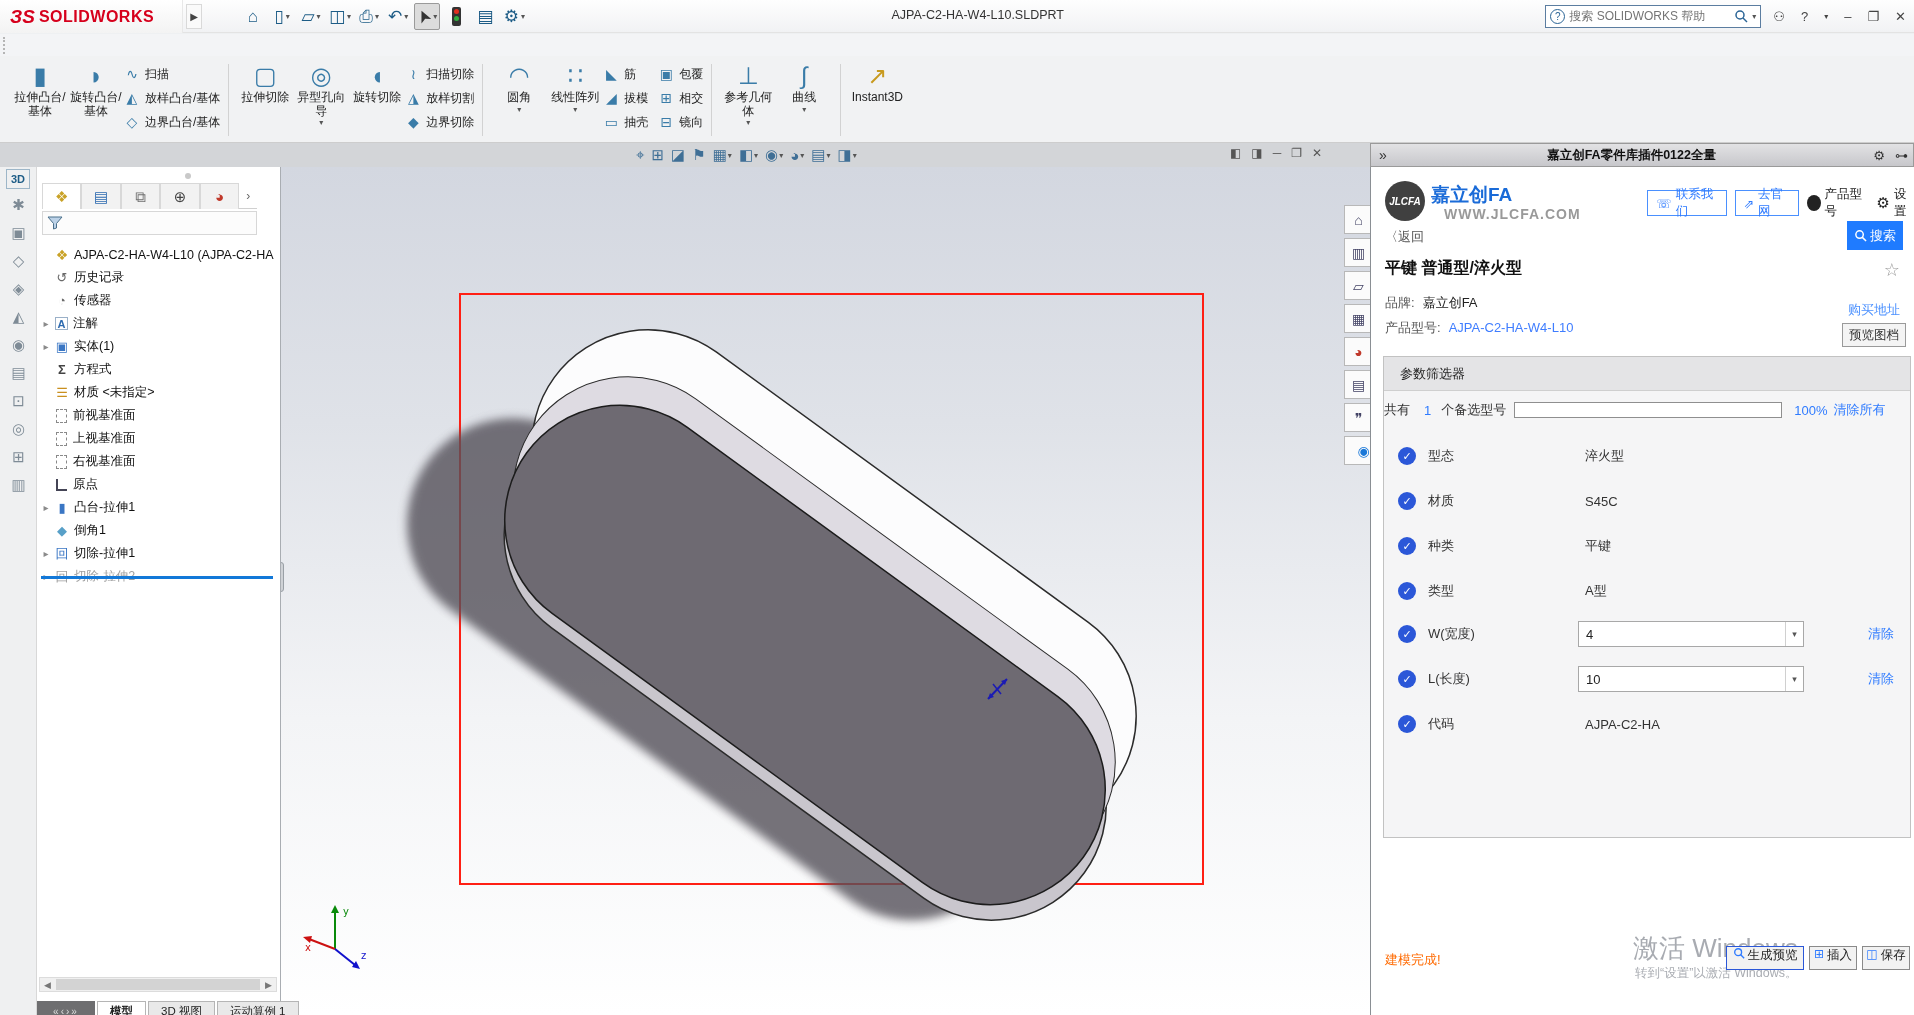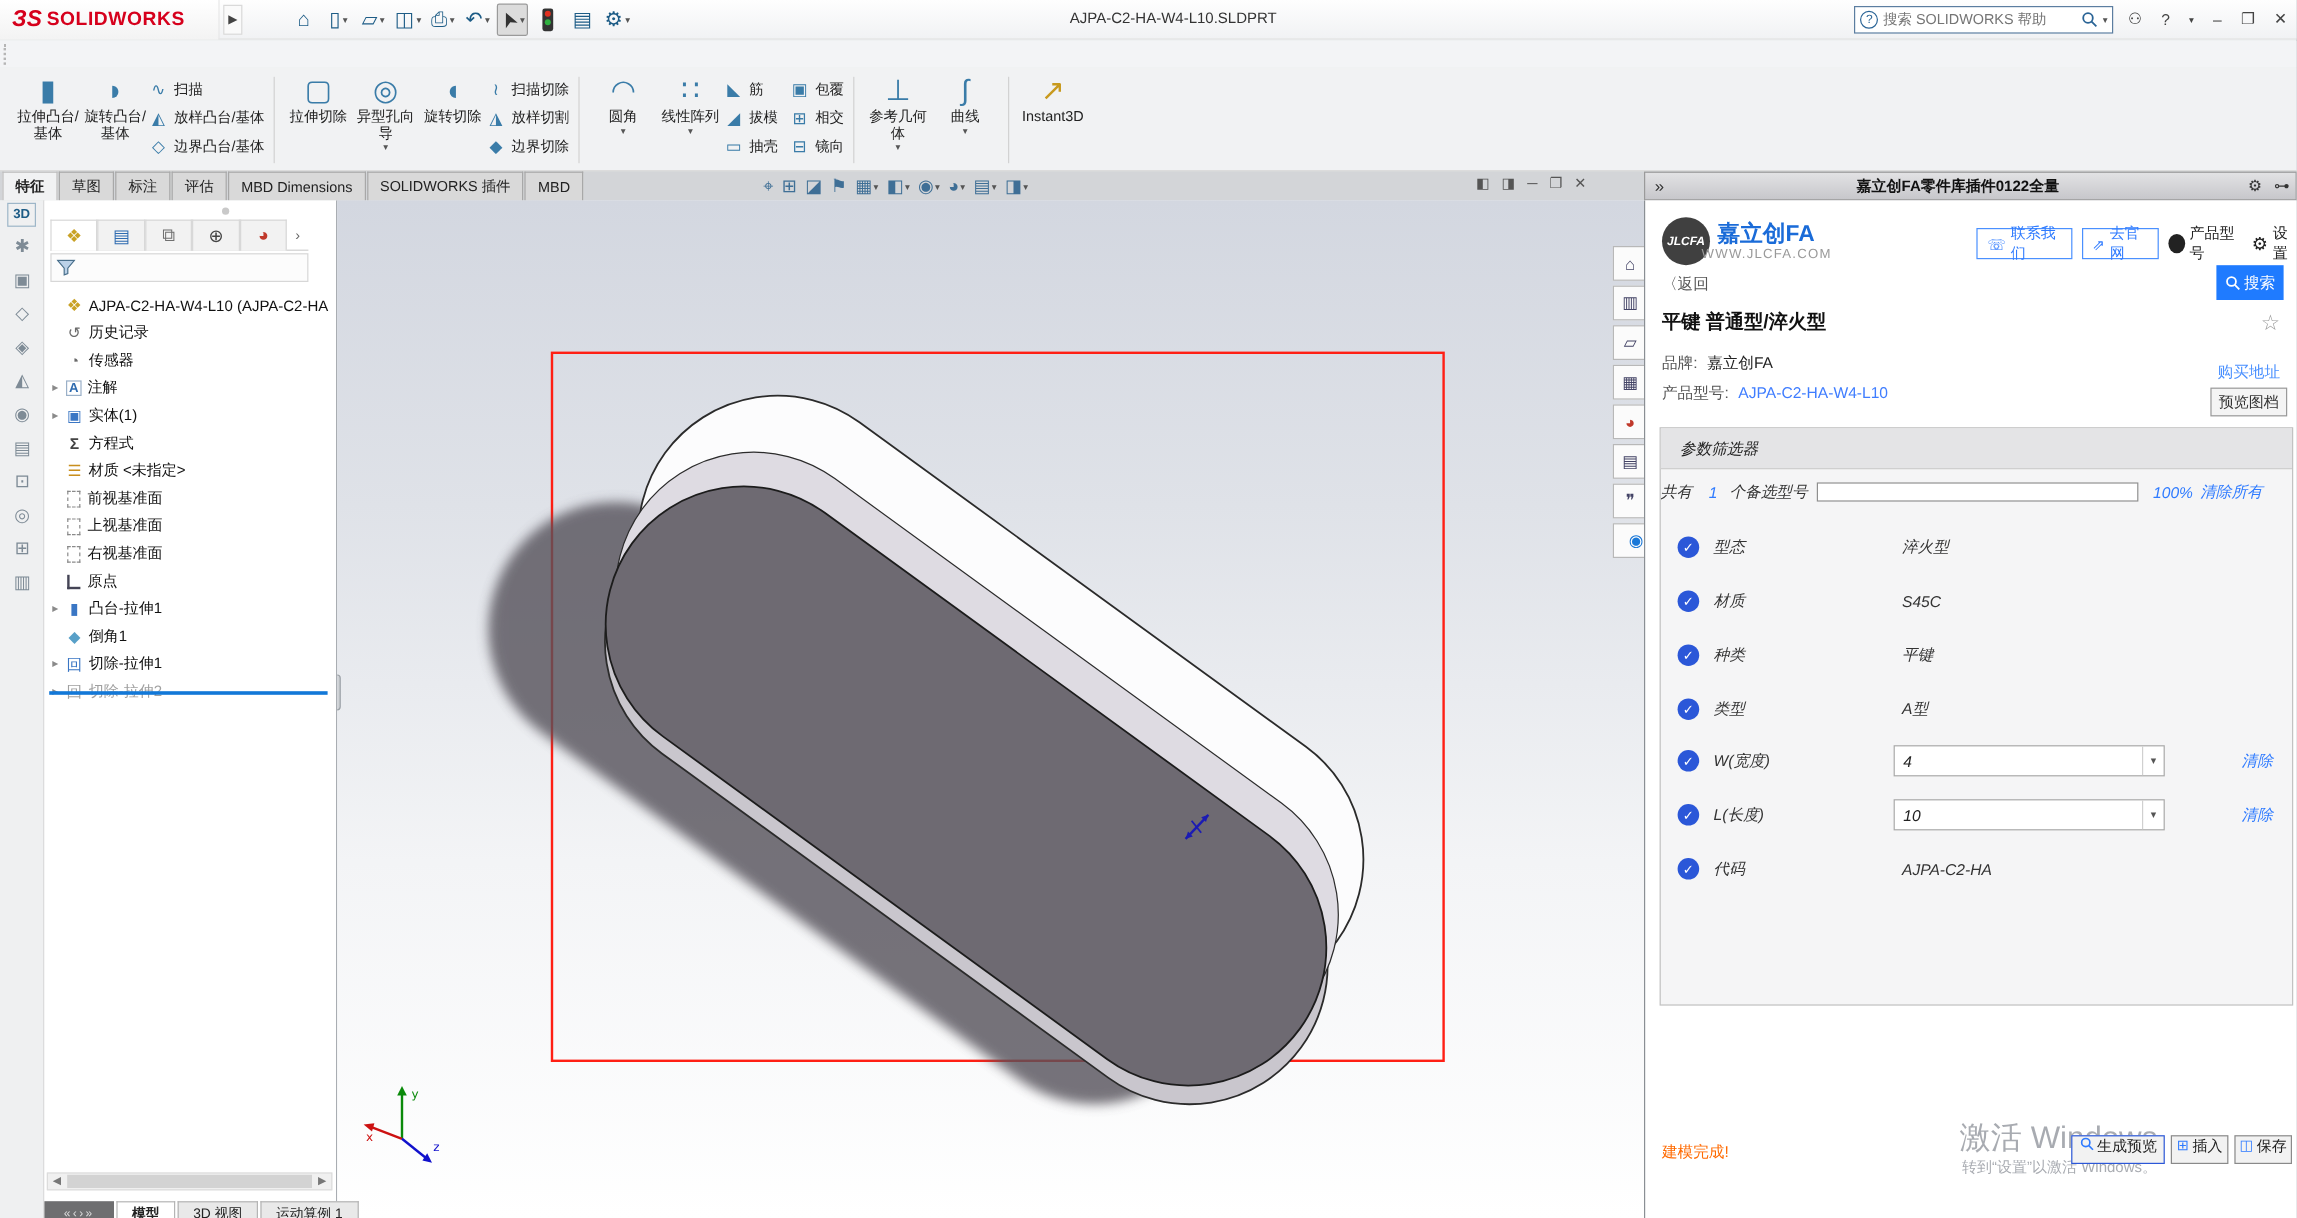--- a/index.html
+++ b/index.html
@@ -93,36 +93,36 @@
 
   
   .viewport { left:281px; top:167px; width:1089px; height:848px; background:linear-gradient(180deg,#d3d7e0 0%,#dfe2e8 30%,#f3f4f6 65%,#ffffff 100%); overflow:hidden; }
   .redrect { left:178px; top:126px; width:745px; height:592px; border:2px solid #ff1f14; }
   .panel-grip { left:-4px; top:395px; width:7px; height:30px; background:#cfd2d6; border:1px solid #9aa0a6; border-radius:0 3px 3px 0; }
 
   
   .plugin { left:1370px; top:167px; width:544px; height:848px; background:#fff; border-left:1px solid #8a8f94; }
   .plg-logo { left:14px; top:14px; width:40px; height:40px; border-radius:50%; background:#404040; color:#fff; font-size:10px; font-weight:bold; font-style:italic; display:flex; align-items:center; justify-content:center; }
   .plg-brand { left:60px; top:15px; font-size:19px; font-weight:bold; color:#1a6bd8; }
-  .plg-site { left:47px; top:39px; font-size:11px; color:#999; letter-spacing:1px; }
+  .plg-site { left:73px; top:39px; font-size:14px; color:#999; letter-spacing:1px;font-weight:bold; }
   .hbtn2 { height:26px; border:1px solid #4a90ff; color:#2f7bff; background:#fff; display:flex; align-items:center; justify-content:center; font-size:12.5px; gap:4px; padding:0 8px; }
   .plainbtn { display:flex; align-items:center; gap:4px; color:#222; font-size:12.5px; }
   .avatar { width:16px; height:16px; background:#222; border-radius:50%; color:#fff; font-size:10px; display:flex; align-items:center; justify-content:center; }
   .gearg { font-size:15px; color:#222; }
   .plg-back { left:14px; top:61px; color:#555; font-size:13px; }
   .plg-input { left:62px; top:55px; width:408px; height:27px; border:1px solid #b5b5b5; padding:0 6px; font-size:12.5px; color:#333; outline:none; font-family:inherit; }
   .plg-searchbtn { left:476px; top:54px; width:56px; height:29px; background:#1f7bff; color:#fff; border:none; font-size:13px; display:flex; align-items:center; justify-content:center; gap:3px; }
   .plg-ptitle { left:14px; top:91px; font-size:16px; font-weight:bold; color:#111; }
   .plg-star { right:14px; top:92px; font-size:18px; color:#9a9a9a; }
   .kv { font-size:13px; color:#555; }
   .kv .v { color:#222; margin-left:8px; }
   .kv .vlink { color:#3f7dff; margin-left:8px; }
   .plg-buy { right:14px; top:134px; color:#4a90ff; font-size:13px; }
   .plg-prevdoc { right:8px; top:156px; width:64px; height:24px; border:1px solid #9a9a9a; background:#f4f4f4; color:#333; font-size:12.5px; display:flex; align-items:center; justify-content:center; }
-  .plg-filter { left:12px; top:189px; width:528px; height:482px; border:1px solid #c2c2c2; background:#f5f5f6;font-style:italic; }
+  .plg-filter { left:12px; top:189px; width:528px; height:482px; border:1px solid #c2c2c2; background:#f5f5f6; }
   .pf-head { left:0; top:0; width:526px; height:34px; background:#e4e4e6; border-bottom:1px solid #cfcfcf; display:flex; align-items:center; padding-left:16px; font-size:13px; color:#222; }
   .pf-sum { left:0; top:40px; width:526px; height:26px; display:flex; align-items:center; font-size:13px; color:#333; }
   .pf-sum .n { color:#2f7bff; margin:0 10px 0 14px; }
   .pf-bar { width:268px; height:16px; border:1px solid #8f8f8f; background:#fff; margin:0 6px 0 8px; padding:1px; }
   .pf-bar .fill { width:100%; height:100%; background:#6d96e8; }
   .pf-link { color:#2f7bff; margin-left:6px; }
   .prow { left:0; width:526px; height:30px; display:flex; align-items:center; }
   .pchk { width:18px; height:18px; border-radius:50%; background:#2b57d8; color:#fff; font-size:11px; display:flex; align-items:center; justify-content:center; margin-left:14px; flex:none; }
   .plabel { width:150px; margin-left:12px; font-size:13px; color:#333; }
   .pval { font-size:13px; color:#333; margin-left:7px; }
@@ -336,29 +336,20 @@
     <div class="rdiv"></div>
     <div class="rgroup">
       <div class="bigbtn instant">
           <span class="ic">↗</span>
           <span class="lb">Instant3D</span>
         </div>
     </div>
   </div>
 
   <div class="abs tabrow">
-    <div class="abs cmdtabs">
-      <div class="ctab active">特征</div>
-      <div class="ctab">草图</div>
-      <div class="ctab">标注</div>
-      <div class="ctab">评估</div>
-      <div class="ctab">MBD Dimensions</div>
-      <div class="ctab">SOLIDWORKS 插件</div>
-      <div class="ctab">MBD</div>
-    </div>
     <div class="abs headsup">
       <span class="hbtn">
           <span class="g">⌖</span>
         </span>
       <span class="hbtn">
           <span class="g">⊞</span>
         </span>
       <span class="hbtn">
           <span class="g">◪</span>
         </span>

